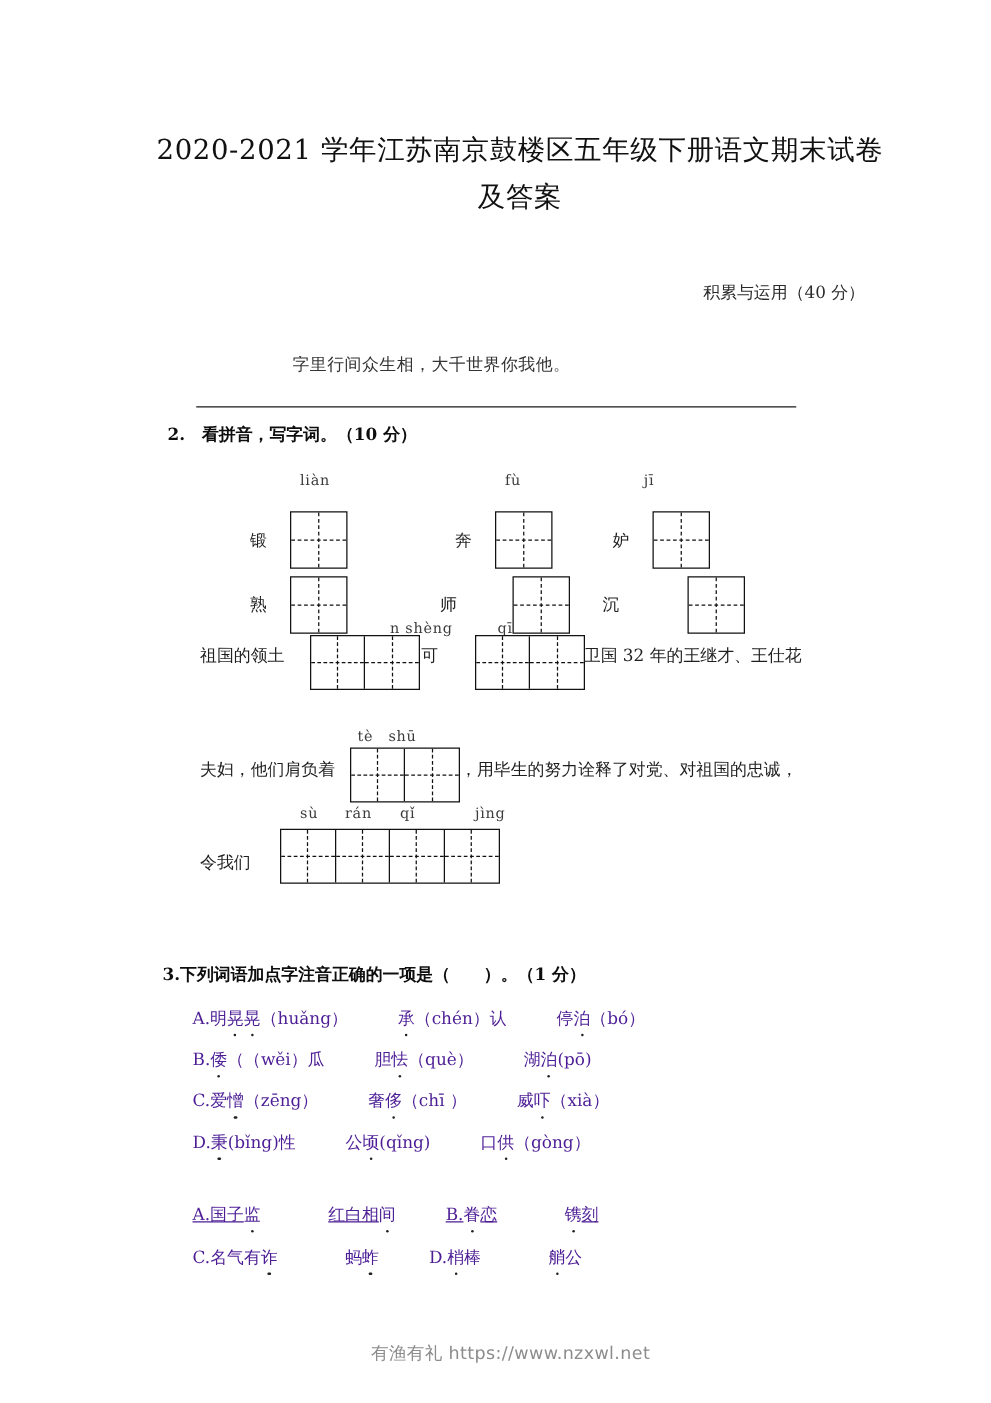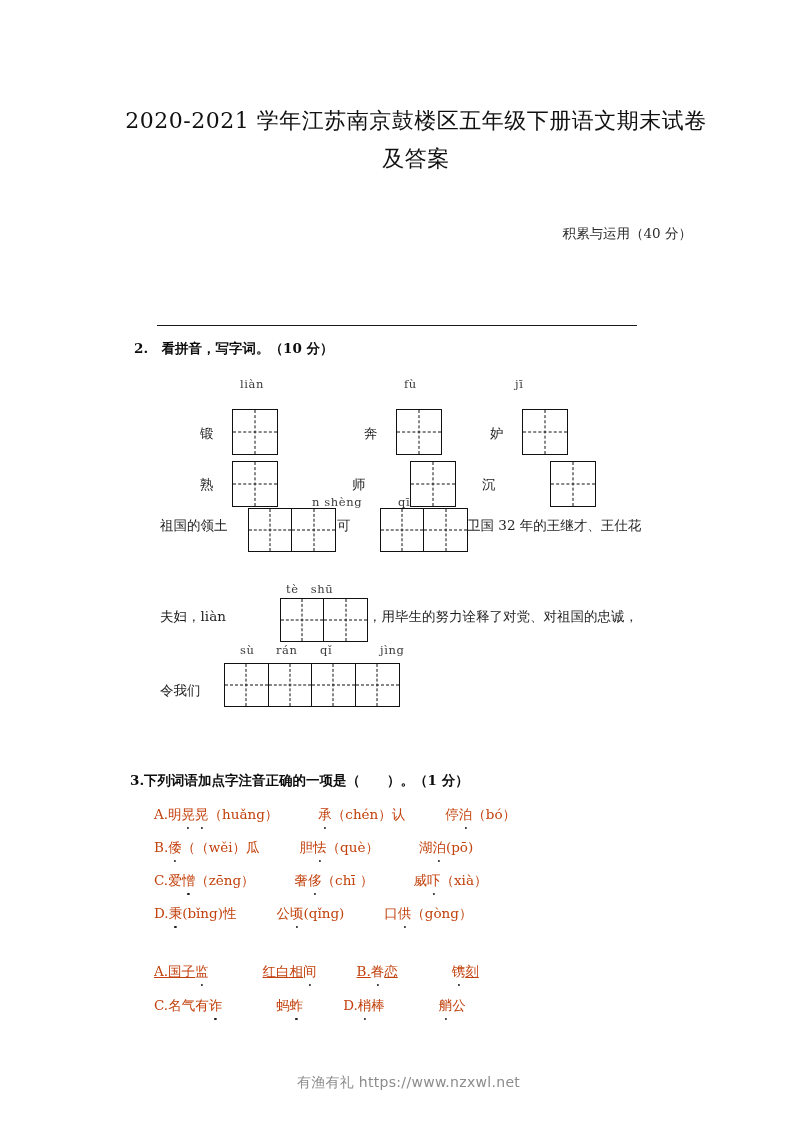--- a/index.html
+++ b/index.html
@@ -143,21 +143,21 @@
     height: 2.2px;
     border-radius: 50%;
     background: #1f1f1f;
     transform: translateX(-50%);
   }
 
   .opt-row {
     position: absolute;
     white-space: nowrap;
     font-size: 13.5px;
-    color: #c2410c;
+    color: #4c1d95;
   }
   .opt-row .gap-m { display: inline-block; width: 40px; }
   .opt-row .gap-l { display: inline-block; width: 54px; }
 
   
   .footer {
     position: absolute;
     left: 0;
     top: 1068px;
     width: 793px;
@@ -170,20 +170,21 @@
 </style>
 </head>
 <body>
 
 <div class="page">
 
   <div class="doc-title">2020-2021 学年江苏南京鼓楼区五年级下册语文期末试卷及答案</div>
 
   <div class="section-header">积累与运用（40 分）</div>
 
+  <div class="copy-line">字里行间众生相，大千世界你我他。</div>
   <div class="hrule"></div>
 
   <div class="t q-label" style="left:122px; top:336px;">2.　看拼音，写字词。（10 分）</div>
 
   <div class="py" style="left:228px; top:371px;">liàn</div>
   <div class="py" style="left:392px; top:371px;">fù</div>
   <div class="py" style="left:503px; top:371px;">jī</div>
 
   <div class="t" style="left:188px; top:421px;">锻</div>
   <div class="tzg" style="left:220px; top:403px; width:46px; height:46px;">
@@ -229,21 +230,21 @@
 
   <div class="tzg" style="left:368px; top:502px; width:88px; height:44px;">
     <div class="cell" style="width:44px;"></div>
     <div class="cell" style="width:44px;"></div>
   </div>
 
   <div class="t" style="left:455px; top:513px;text-align:right;">卫国 32 年的王继才、王仕花</div>
 
   <div class="py" style="left:274px; top:576px;">tè　shū</div>
 
-  <div class="t" style="left:148px; top:604px;">夫妇，liàn</div>
+  <div class="t" style="left:148px; top:604px;">夫妇，他们肩负着</div>
 
   <div class="tzg" style="left:268px; top:592px; width:88px; height:44px;">
     <div class="cell" style="width:44px;"></div>
     <div class="cell" style="width:44px;"></div>
   </div>
 
   <div class="t" style="left:356px; top:604px;">，用毕生的努力诠释了对党、对祖国的忠诚，</div>
 
   <div class="py" style="left:228px; top:637px;">sù</div>
   <div class="py" style="left:264px; top:637px;">rán</div>

